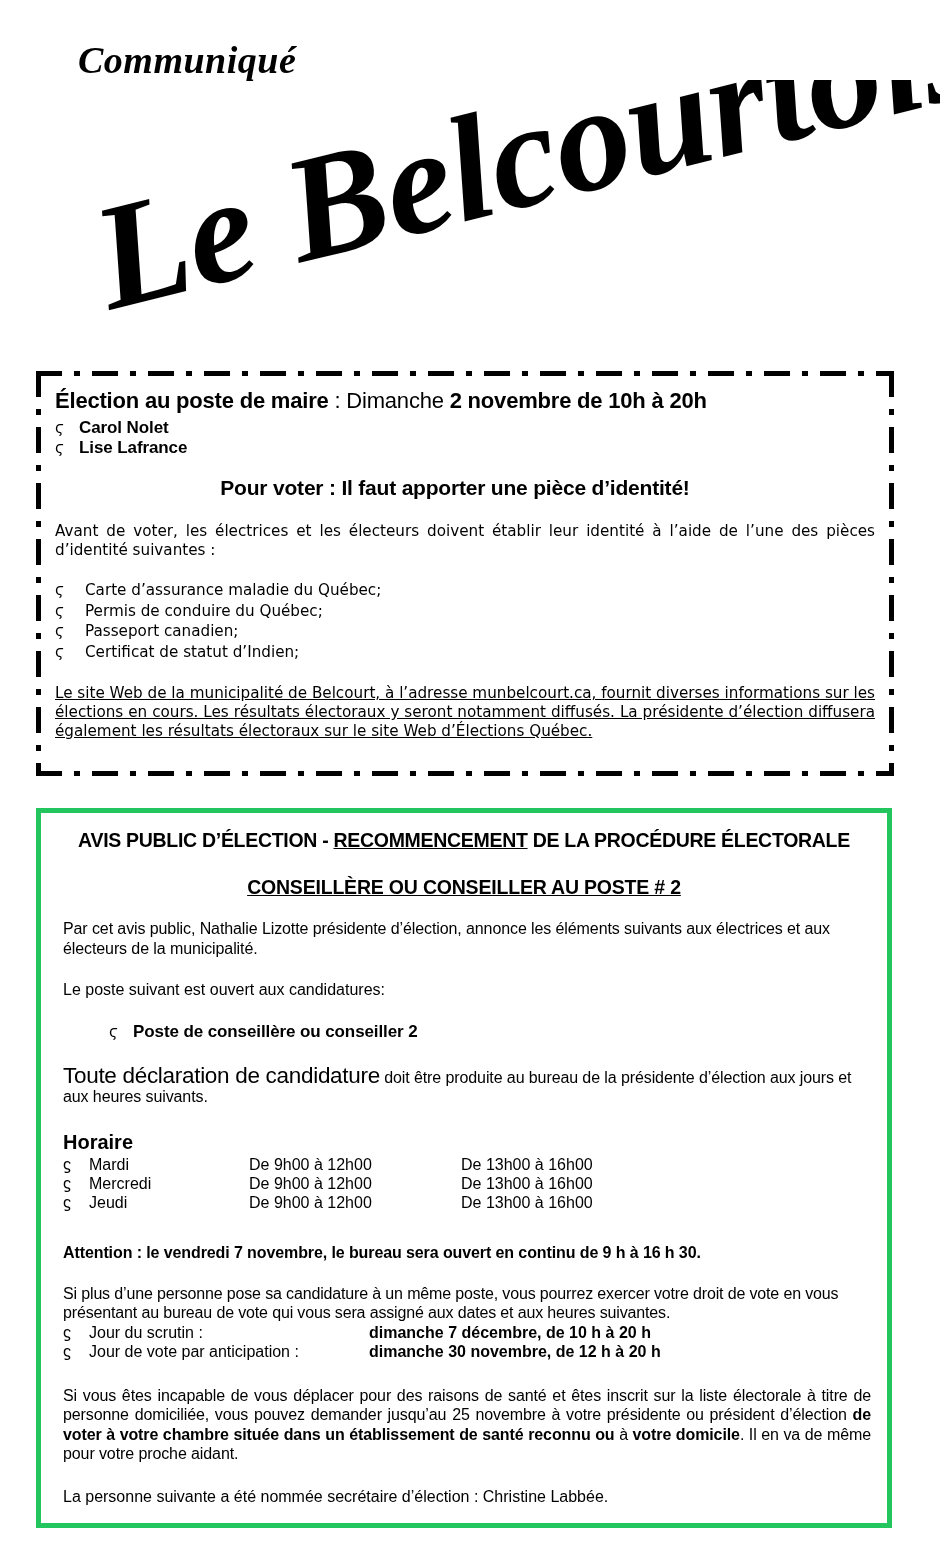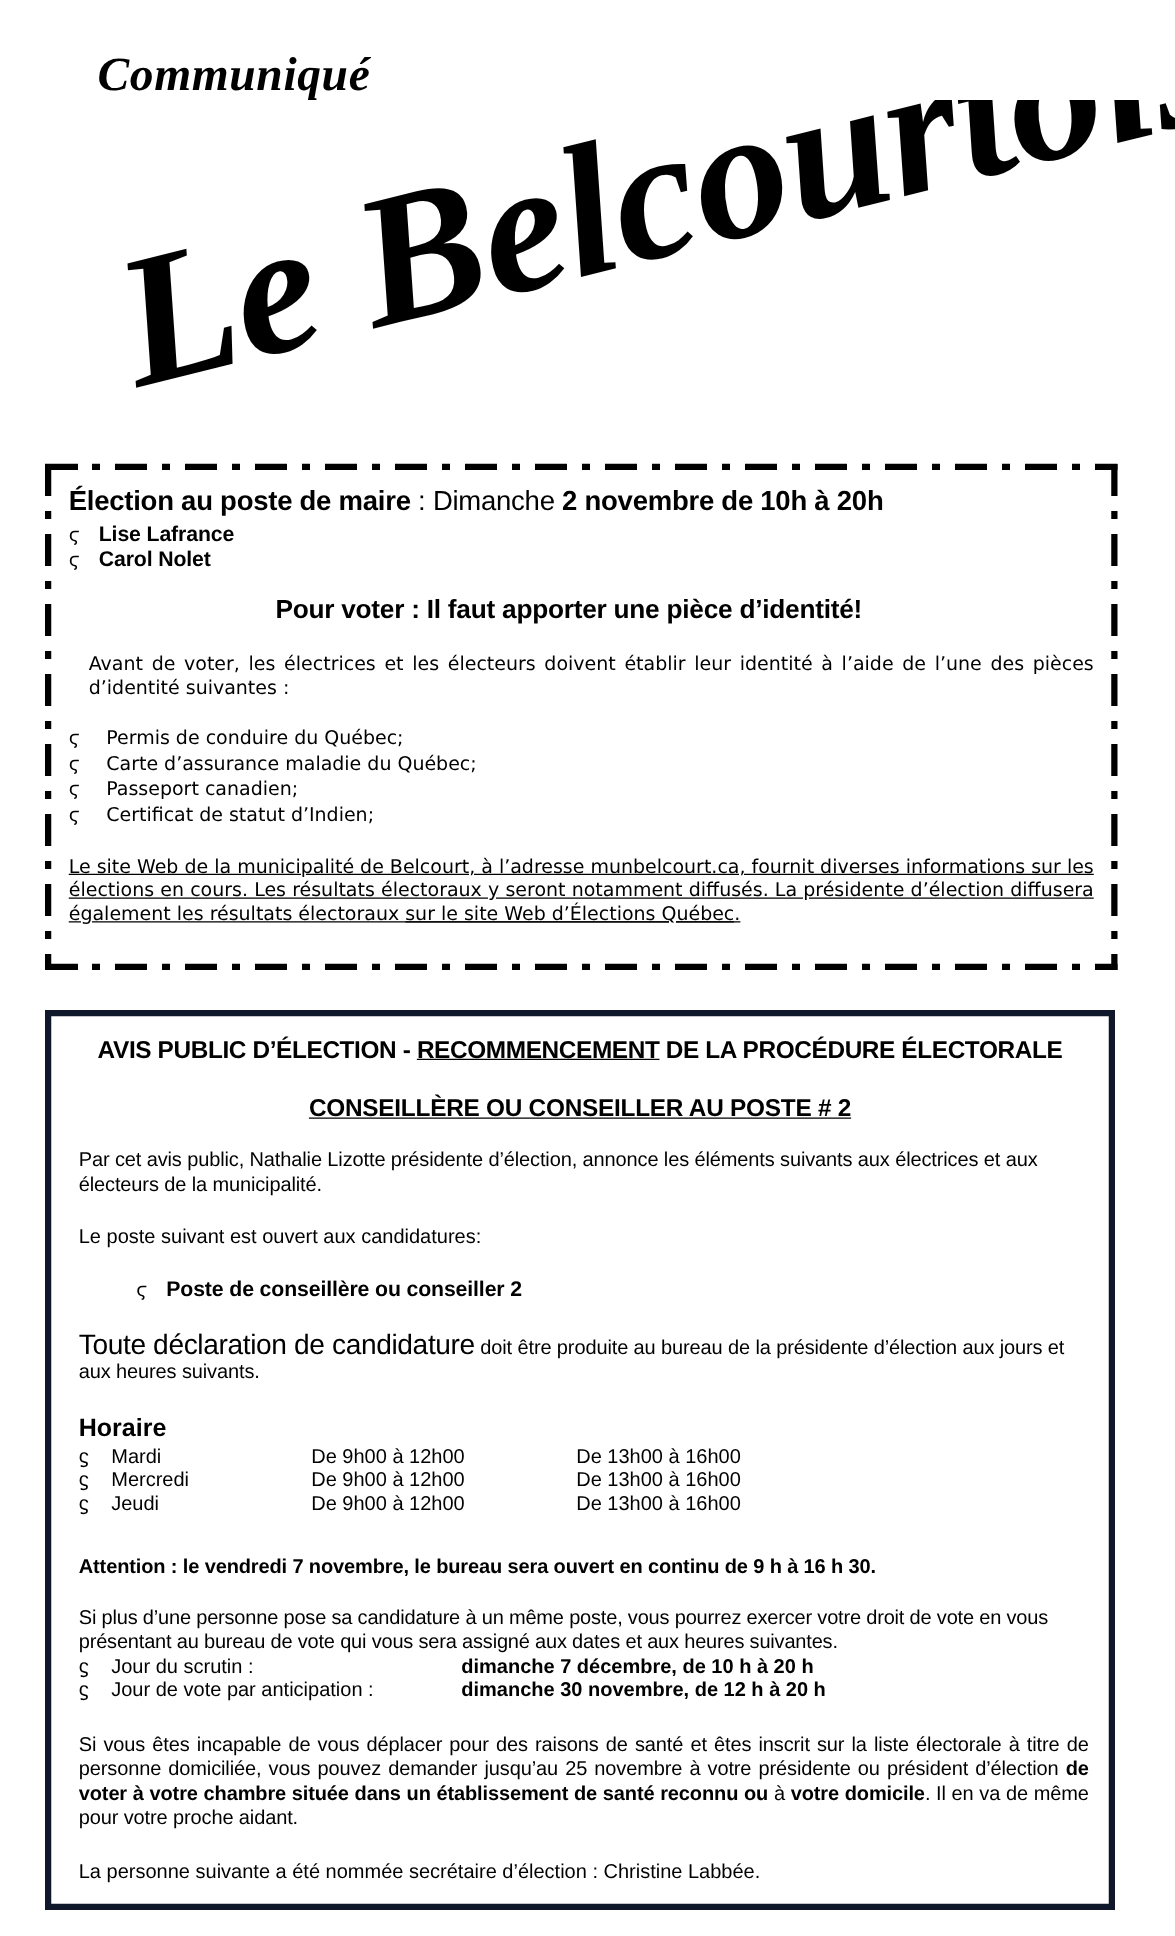--- a/index.html
+++ b/index.html
@@ -120,21 +120,21 @@
     white-space: nowrap;
   }
 
   
   .wide {
     font-family: "DejaVu Sans", sans-serif;
     font-size: 15.2px;
     line-height: 19px;
   }
   #avant-para {
-    margin: 22px 0 0 16px;
+    margin: 22px 0 0 0;
     text-align: justify;
     text-justify: inter-word;
   }
   #pieces-list { margin: 20px 0 0 0; padding: 0; list-style: none; }
   #pieces-list li { line-height: 20.5px; white-space: nowrap; }
   #pieces-list .bul2 { width: 30px; }
   #site-para {
     margin: 22px 0 0 0;
     text-align: justify;
     text-justify: inter-word;
@@ -142,21 +142,21 @@
   }
   .u { text-decoration: underline; }
 
   
   #box-avis {
     position: absolute;
     left: 36px; top: 808px;
     width: 856px;
     height: 720px;
     box-sizing: border-box;
-    border: 5px solid #0f172a;
+    border: 5px solid #22c55e;
     background: #fff;
     padding: 14px 16px 0 16px;
     font-family: "Liberation Sans Narrow", "Liberation Sans", sans-serif;
   }
   #avis-title {
     text-align: center;
     font-size: 19.5px;
     font-weight: bold;
     letter-spacing: -0.3px;
     margin: 2px 0 0 0;
@@ -266,31 +266,31 @@
   <div class="dashdot-left"></div>
   <div class="dashdot-right"></div>
 
   <div id="box-election-inner">
 
     <div class="line-election cond">
       <span>Élection au poste de maire</span><span class="reg"> : </span><span class="reg">Dimanche </span><span>2 novembre de 10h à 20h</span>
     </div>
 
     <ul class="cand-list cond">
+      <li><span class="bul2">ϛ</span><span>Carol Nolet</span></li>
       <li><span class="bul2">ϛ</span><span>Lise Lafrance</span></li>
-      <li><span class="bul2">ϛ</span><span>Carol Nolet</span></li>
     </ul>
 
     <div id="pour-voter" class="cond">Pour voter :  Il faut apporter une pièce d’identité!</div>
 
     <div id="avant-para" class="wide">Avant de voter, les électrices et les électeurs doivent établir leur identité à l’aide de l’une des pièces d’identité suivantes :</div>
 
     <ul id="pieces-list" class="wide">
+      <li><span class="bul2">ϛ</span><span>Carte d’assurance maladie du Québec;</span></li>
       <li><span class="bul2">ϛ</span><span>Permis de conduire du Québec;</span></li>
-      <li><span class="bul2">ϛ</span><span>Carte d’assurance maladie du Québec;</span></li>
       <li><span class="bul2">ϛ</span><span>Passeport canadien;</span></li>
       <li><span class="bul2">ϛ</span><span>Certificat de statut d’Indien;</span></li>
     </ul>
 
     <div id="site-para" class="wide"><span>Le site Web de la municipalité de Belcourt, à l’adresse munbelcourt.ca, fournit diverses informations sur les élections en cours. Les résultats électoraux y seront notamment diffusés. La présidente d’élection diffusera également les résultats électoraux </span><span class="u">sur le site Web d’Élections Québec</span><span>.</span></div>
 
   </div>
 </div>
 
 <div id="box-avis">

